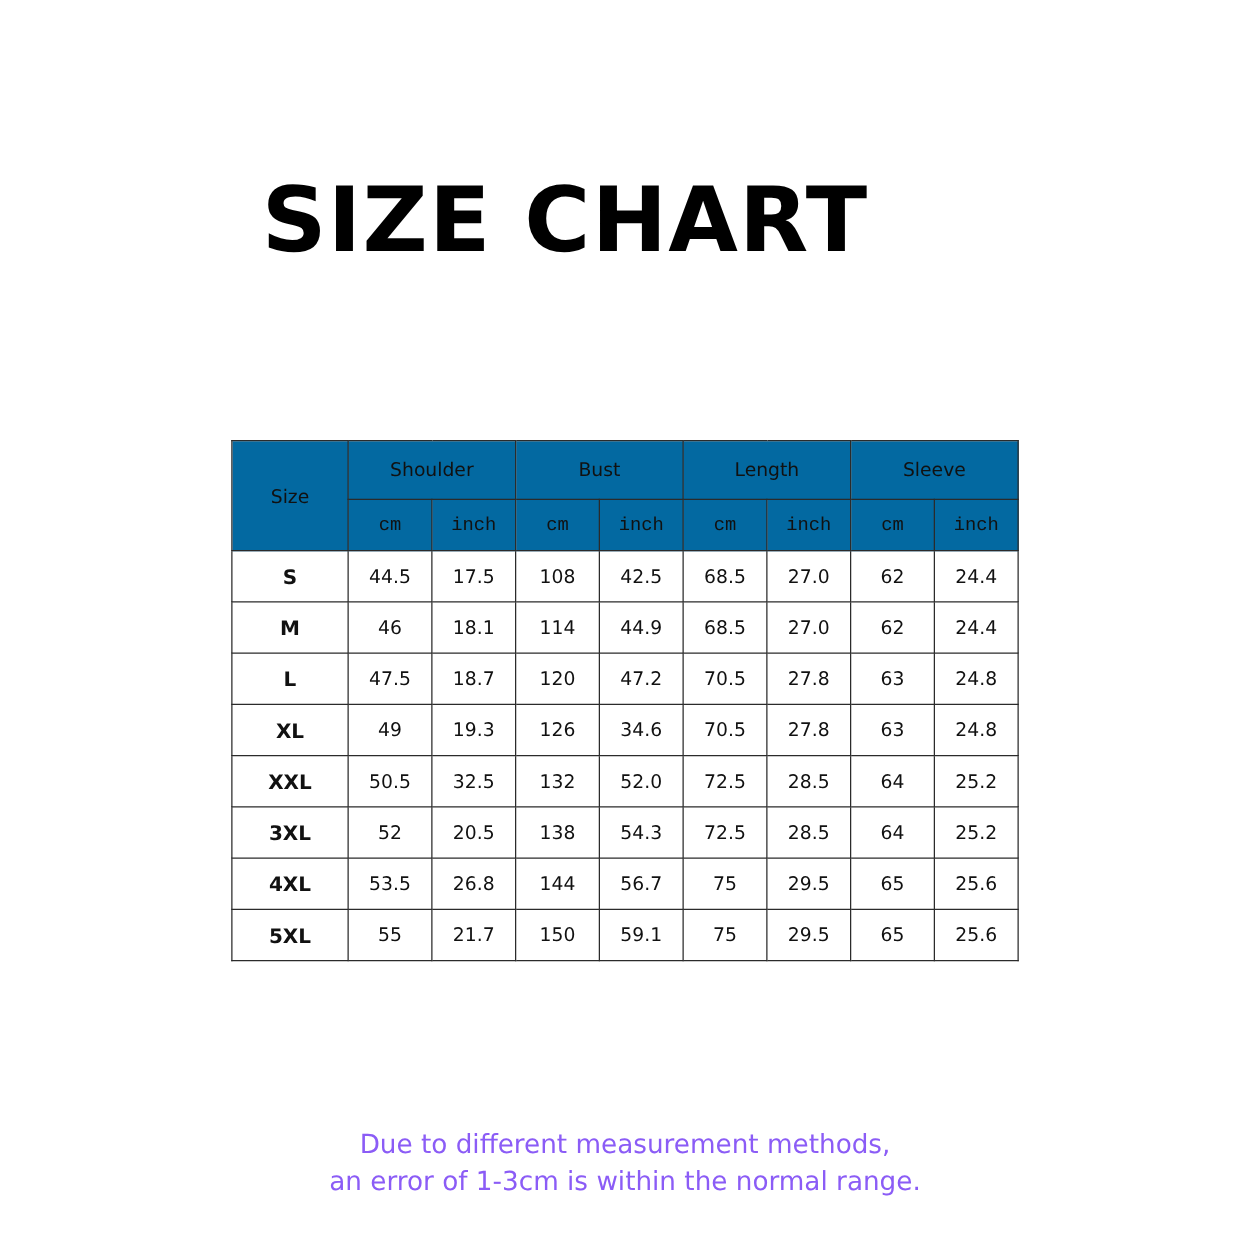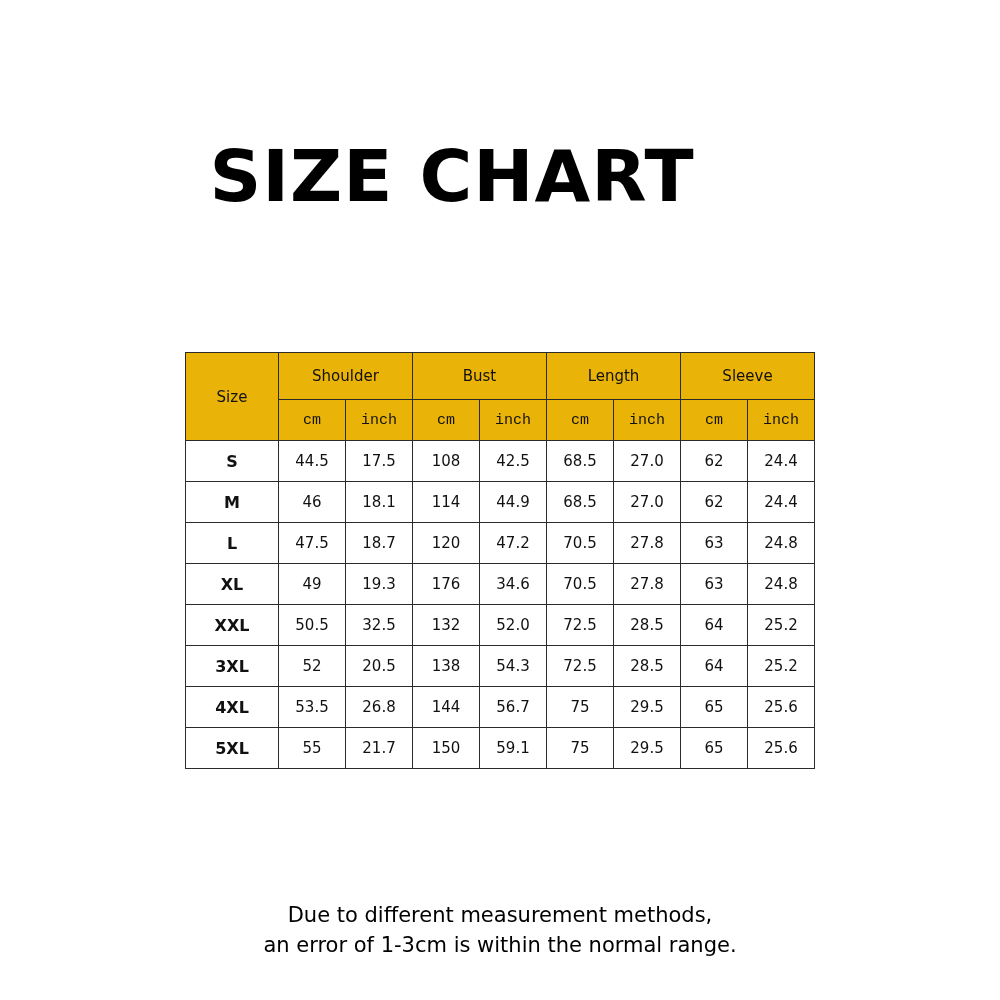--- a/index.html
+++ b/index.html
@@ -47,21 +47,21 @@
   table.size-table td, table.size-table th {
     border: 1px solid #2b2b2b;
     text-align: center;
     vertical-align: middle;
     font-size: 15px;
     color: #111111;
     font-weight: normal;
     padding: 0;
   }
   thead td, thead th {
-    background: #eab308;
+    background: #0369a1;
     font-weight: bold;
     font-size: 15.5px;
   }
   .hdr-row1 td { height: 46px; }
   .hdr-row2 td { height: 40px; font-size: 14.5px; font-family: Liberation Mono, monospace; }
   .size-col {
     width: 92px;
   }
   .unit-col {
     width: 67px;
@@ -72,21 +72,21 @@
     font-size: 16px;
   }
   .note {
     position: absolute;
     top: 900px;
     left: 0;
     width: 1000px;
     text-align: center;
     font-size: 21px;
     line-height: 1.45;
-    color: #000000;
+    color: #8b5cf6;
     font-family: "DejaVu Sans", sans-serif;
   }
 </style>
 </head>
 <body>
 
 <div class="page">
 
   <div class="title">SIZE CHART</div>
 
@@ -142,21 +142,21 @@
           <td>47.2</td>
           <td>70.5</td>
           <td>27.8</td>
           <td>63</td>
           <td>24.8</td>
         </tr>
         <tr>
           <td class="rowlabel">XL</td>
           <td>49</td>
           <td>19.3</td>
-          <td>176</td>
+          <td>126</td>
           <td>34.6</td>
           <td>70.5</td>
           <td>27.8</td>
           <td>63</td>
           <td>24.8</td>
         </tr>
         <tr>
           <td class="rowlabel">XXL</td>
           <td>50.5</td>
           <td>32.5</td>

